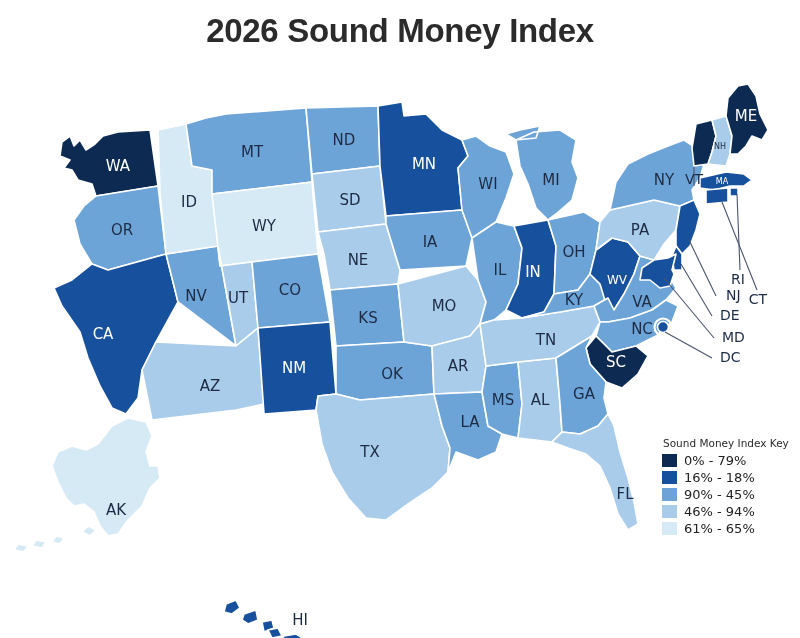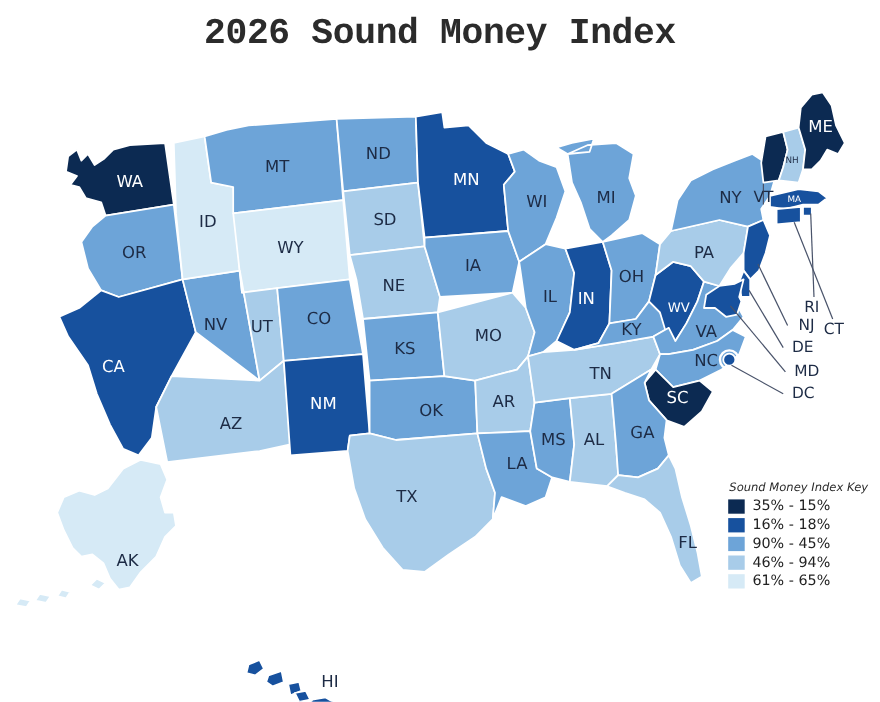--- a/index.html
+++ b/index.html
@@ -17,21 +17,21 @@
   #page-title {
     position: absolute;
     top: 12px;
     left: 0;
     width: 800px;
     text-align: center;
     font-size: 33px;
     font-weight: bold;
     color: #2b2b2b;
     letter-spacing: -0.3px;
-    font-family: Liberation Mono, monospace;
+    font-family: Liberation Sans, sans-serif;
   }
   #map-wrap {
     position: absolute;
     top: 74px;
     left: 0;
     width: 800px;
     height: 564px;
   }
   svg#usmap {
     display: block;
@@ -76,21 +76,20 @@
     left: 662px;
     top: 437px;
     width: 136px;
   }
   #legend-title {
     font-family: "DejaVu Sans", sans-serif;
     font-size: 10.5px;
     color: #2b2b2b;
     margin: 0 0 4px 1px;
     white-space: nowrap;
-    font-style: italic;
   }
   .legend-row {
     display: flex;
     align-items: center;
     margin-bottom: 2px;
   }
   .legend-swatch {
     width: 15px;
     height: 13px;
     flex: 0 0 15px;
@@ -397,21 +396,21 @@
     <text class="callout-label" x="720" y="284" text-anchor="start">DC</text>
   </g>
 
 </svg>
 </div>
 
 <div id="legend">
   <div id="legend-title">Sound Money Index Key</div>
   <div class="legend-row">
     <span class="legend-swatch" style="background: rgb(12, 42, 82);"></span>
-    <span class="legend-text">35% - 15%</span>
+    <span class="legend-text">0% - 79%</span>
   </div>
   <div class="legend-row">
     <span class="legend-swatch" style="background: rgb(23, 81, 158);"></span>
     <span class="legend-text">16% - 18%</span>
   </div>
   <div class="legend-row">
     <span class="legend-swatch" style="background: rgb(109, 164, 216);"></span>
     <span class="legend-text">90% - 45%</span>
   </div>
   <div class="legend-row">

